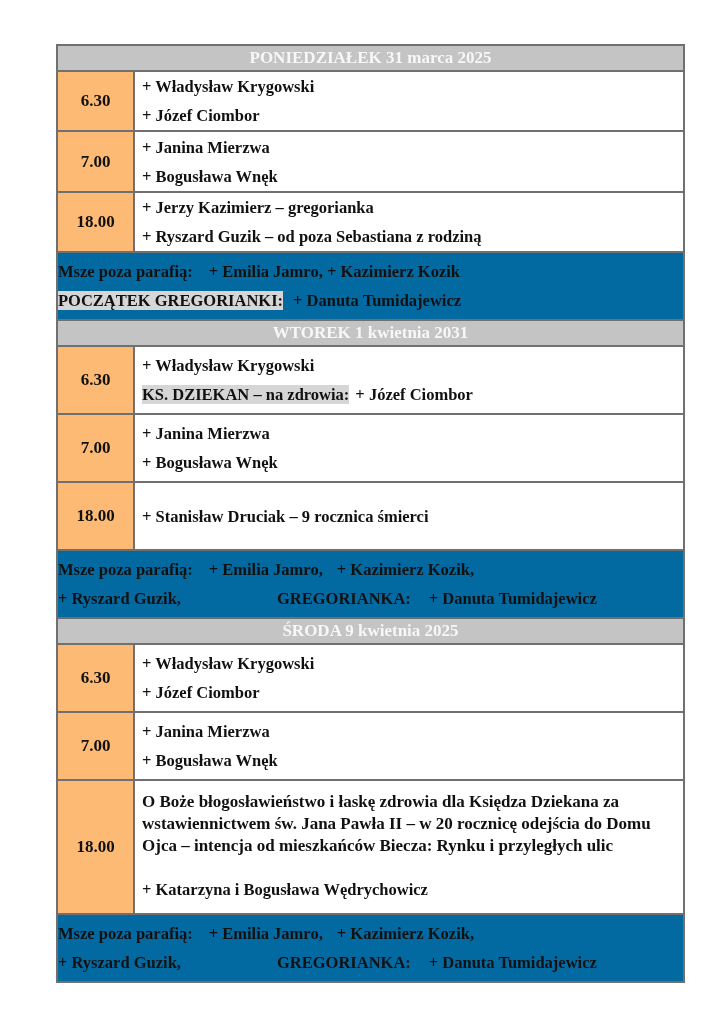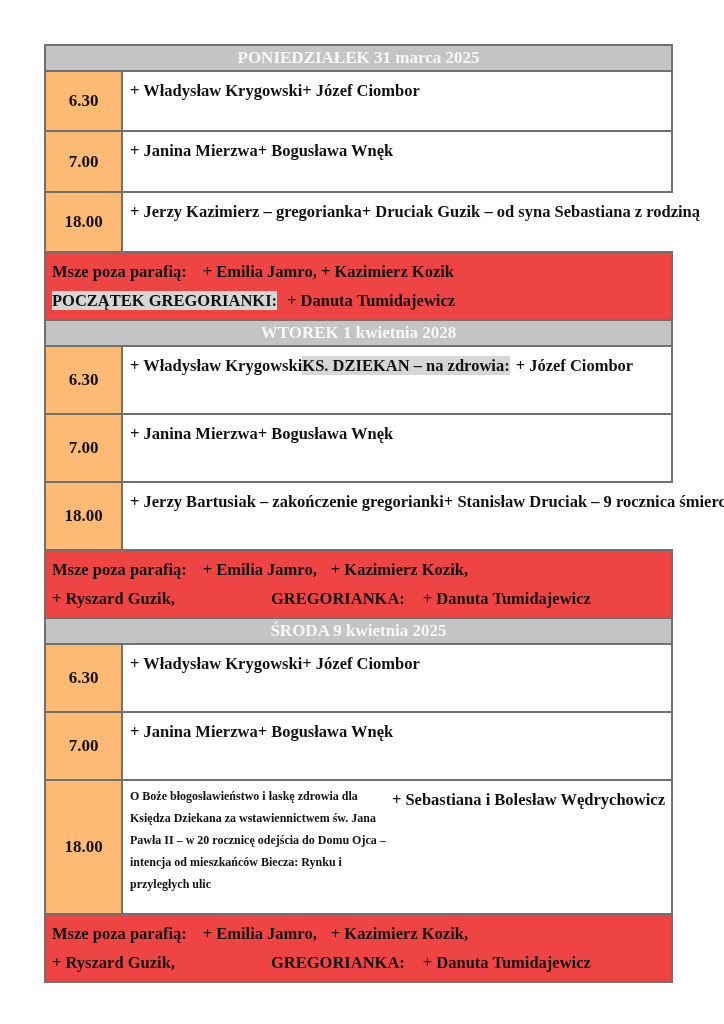--- a/index.html
+++ b/index.html
@@ -1,31 +1,31 @@
 <!DOCTYPE html>
 <html><head>
 <meta charset="utf-8">
 <style>
   html, body { margin: 0; padding: 0; background: #ffffff; }
   body { width: 724px; height: 1024px; position: relative; overflow: hidden;
          font-family: "Liberation Serif", "DejaVu Serif", serif; color: #111; }
-  .sched { position: absolute; left: 44px; top: 44px; width: 629px;
+  .sched { position: absolute; left: 56px; top: 44px; width: 629px;
            border: 2px solid #707070; box-sizing: border-box; }
   .day-header { height: 24px; background: #c4c4c4; color: #f7f7f7;
                 text-align: center; font-weight: bold; font-size: 17px; line-height: 24px;
                 border-bottom: 2px solid #707070; }
   .row { display: flex; border-bottom: 2px solid #707070; box-sizing: border-box; }
   .time { width: 75px; flex: none; background: #fdba74; border-right: 2px solid #707070;
           display: flex; align-items: center; justify-content: center;
           font-weight: bold; font-size: 17px; }
   .intents { flex: 1; padding: 4px 6px 4px 7px; background: #ffffff;
-             display: flex; flex-direction: row; }
+             display: flex; flex-direction: column; justify-content: center; }
   .line { font-weight: bold; font-size: 16.5px; line-height: 29px; white-space: nowrap; }
-  .long { font-weight: bold; font-size: 12px; line-height: 22px; margin-bottom: 18px; }
-  .note { background: #ef4444; padding: 4px 6px; border-bottom: 2px solid #707070; }
+  .long { font-weight: bold; font-size: 17px; line-height: 22px; margin-bottom: 18px; }
+  .note { background: #0369a1; padding: 4px 0; border-bottom: 2px solid #707070; }
   .note .line { line-height: 29px; }
   .hl { background: #d6d6d6; }
   .gap { display: inline-block; }
   .r60 { height: 60px; }
   .r61 { height: 61px; }
   .r68 { height: 68px; }
   .r134 { height: 134px; }
   .last { border-bottom: none; }
 </style>
 </head>
@@ -45,53 +45,52 @@
     <div class="time">7.00</div>
     <div class="intents">
       <div class="line">+ Janina Mierzwa</div>
       <div class="line">+ Bogusława Wnęk</div>
     </div>
   </div>
   <div class="row r60">
     <div class="time">18.00</div>
     <div class="intents">
       <div class="line">+ Jerzy Kazimierz – gregorianka</div>
-      <div class="line">+ Druciak Guzik – od syna Sebastiana z rodziną</div>
+      <div class="line">+ Ryszard Guzik – od poza Sebastiana z rodziną</div>
     </div>
   </div>
   <div class="note">
     <div class="line">
       <span>Msze poza parafią:</span><span class="gap" style="width:16px"></span><span>+ Emilia Jamro, + Kazimierz Kozik</span>
     </div>
     <div class="line">
       <span class="hl">POCZĄTEK GREGORIANKI:</span><span class="gap" style="width:10px"></span><span>+ Danuta Tumidajewicz</span>
     </div>
   </div>
 
-  <div class="day-header">WTOREK  1 kwietnia 2028</div>
+  <div class="day-header">WTOREK  1 kwietnia 2031</div>
   <div class="row r68">
     <div class="time">6.30</div>
     <div class="intents">
       <div class="line">+ Władysław Krygowski</div>
       <div class="line">
         <span class="hl">KS. DZIEKAN – na zdrowia:</span><span class="gap" style="width:6px"></span><span>+ Józef Ciombor</span>
       </div>
     </div>
   </div>
   <div class="row r68">
     <div class="time">7.00</div>
     <div class="intents">
       <div class="line">+ Janina Mierzwa</div>
       <div class="line">+ Bogusława Wnęk</div>
     </div>
   </div>
   <div class="row r68">
     <div class="time">18.00</div>
     <div class="intents">
-      <div class="line">+ Jerzy Bartusiak – zakończenie gregorianki</div>
       <div class="line">+ Stanisław Druciak – 9 rocznica śmierci</div>
     </div>
   </div>
   <div class="note">
     <div class="line">
       <span>Msze poza parafią:</span><span class="gap" style="width:16px"></span><span>+ Emilia Jamro,</span><span class="gap" style="width:14px"></span><span>+ Kazimierz Kozik,</span>
     </div>
     <div class="line">
       <span>+ Ryszard Guzik,</span><span class="gap" style="width:96px"></span><span>GREGORIANKA:</span><span class="gap" style="width:18px"></span><span>+ Danuta Tumidajewicz</span>
     </div>
@@ -109,21 +108,21 @@
     <div class="time">7.00</div>
     <div class="intents">
       <div class="line">+ Janina Mierzwa</div>
       <div class="line">+ Bogusława Wnęk</div>
     </div>
   </div>
   <div class="row r134">
     <div class="time">18.00</div>
     <div class="intents">
       <div class="long">O Boże błogosławieństwo i łaskę zdrowia dla Księdza Dziekana za wstawiennictwem św. Jana Pawła II – w 20 rocznicę odejścia do Domu Ojca – intencja od mieszkańców Biecza:  Rynku i przyległych ulic</div>
-      <div class="line">+ Sebastiana i Bolesław Wędrychowicz</div>
+      <div class="line">+ Katarzyna i Bogusława Wędrychowicz</div>
     </div>
   </div>
   <div class="note last">
     <div class="line">
       <span>Msze poza parafią:</span><span class="gap" style="width:16px"></span><span>+ Emilia Jamro,</span><span class="gap" style="width:14px"></span><span>+ Kazimierz Kozik,</span>
     </div>
     <div class="line">
       <span>+ Ryszard Guzik,</span><span class="gap" style="width:96px"></span><span>GREGORIANKA:</span><span class="gap" style="width:18px"></span><span>+ Danuta Tumidajewicz</span>
     </div>
   </div>

